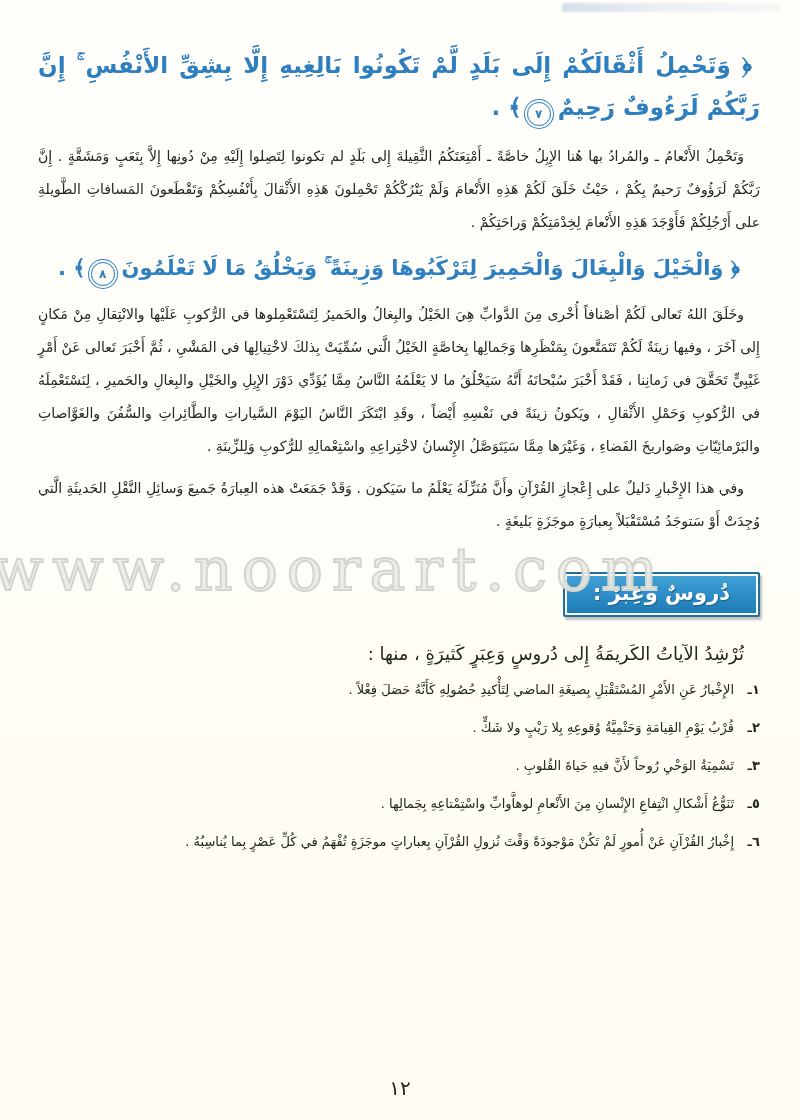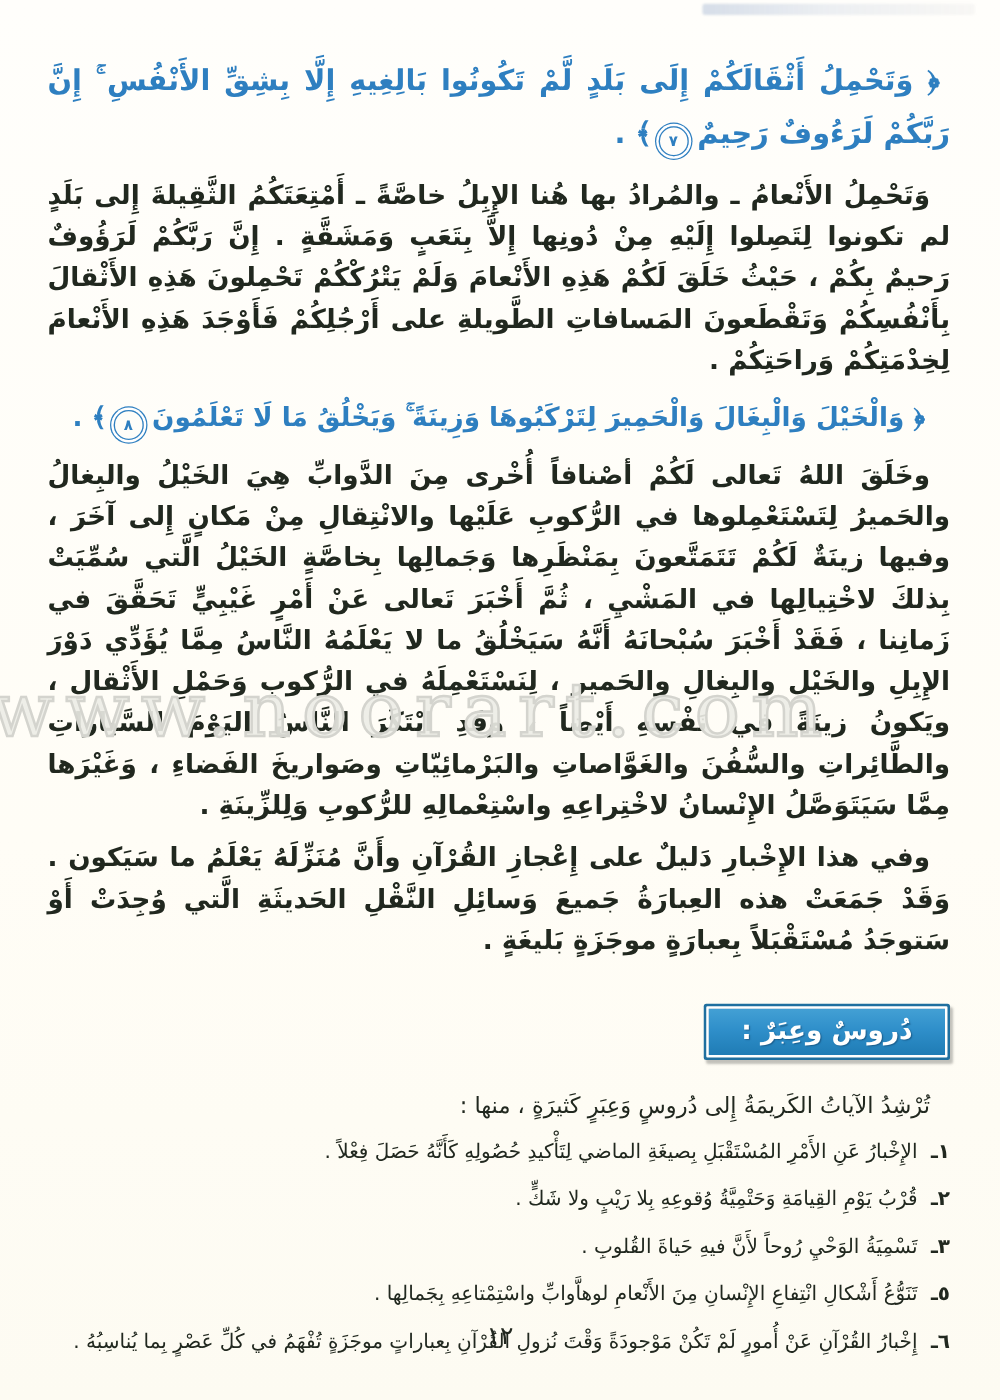--- a/index.html
+++ b/index.html
@@ -55,26 +55,25 @@
     border: 1px solid #2e7fc0;
     border-radius: 50%;
     box-shadow: 0 0 0 2px #ffffff, 0 0 0 3px #2e7fc0;
     margin: 0 7px 0 5px;
     vertical-align: -3px;
     text-indent: 0;
   }
   
   .para {
     color: #21281f;
-    font-size: 21px;
+    font-size: 14px;
     line-height: 33px;
     text-align: justify;
     text-indent: 16px;
     margin: 0 0 9px 0;
-    font-weight: bold;
   }
   
   .banner-row {
     margin: 34px 0 20px 0;
     text-align: right;
   }
   .banner {
     display: inline-block;
     background: #1f6f9f;
     padding: 2px;
@@ -98,21 +97,21 @@
   .intro {
     color: #21281f;
     font-size: 18px;
     line-height: 34px;
     text-indent: 16px;
     margin-bottom: 0;
   }
   
   .item {
     color: #21281f;
-    font-size: 16px;
+    font-size: 13px;
     line-height: 38px;
     text-align: justify;
     padding-right: 26px;
     text-indent: -26px;
   }
   .item .num {
     display: inline-block;
     min-width: 26px;
     text-indent: 0;
     font-weight: bold;
@@ -128,21 +127,21 @@
     letter-spacing: 9px;
     color: rgba(236,236,230,.9);
     -webkit-text-stroke: 2px #d4d4ce;
     white-space: nowrap;
     pointer-events: none;
     z-index: 5;
   }
   
   .page-number {
     position: absolute;
-    bottom: 40px; left: 0;
+    bottom: 20px; left: 0;
     width: 100%;
     text-align: center;
     color: #22281f;
     font-size: 20px;
     direction: rtl;
   }
 </style>
 </head>
 <body>
 

